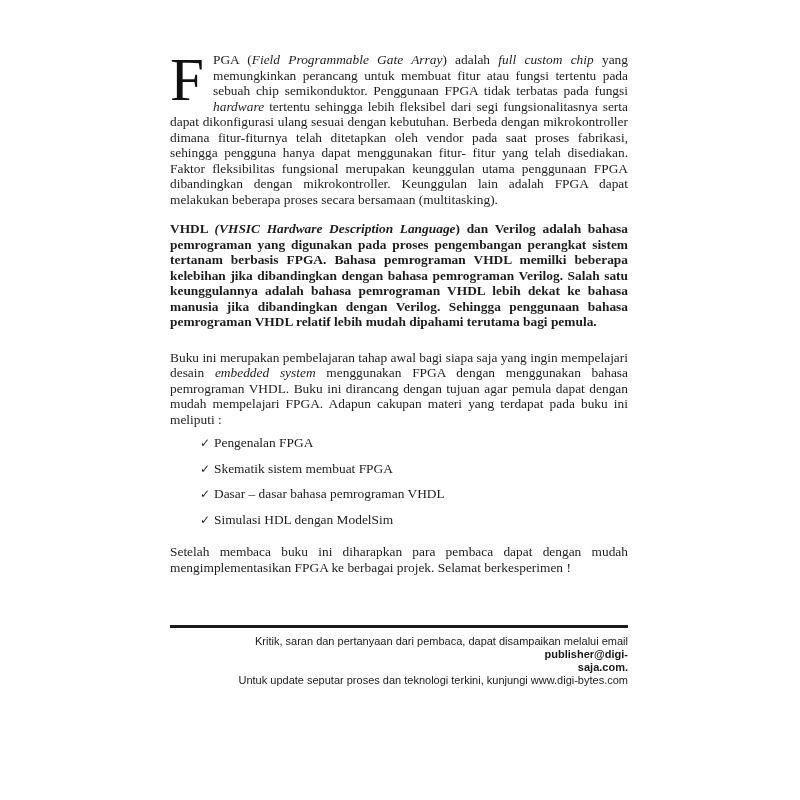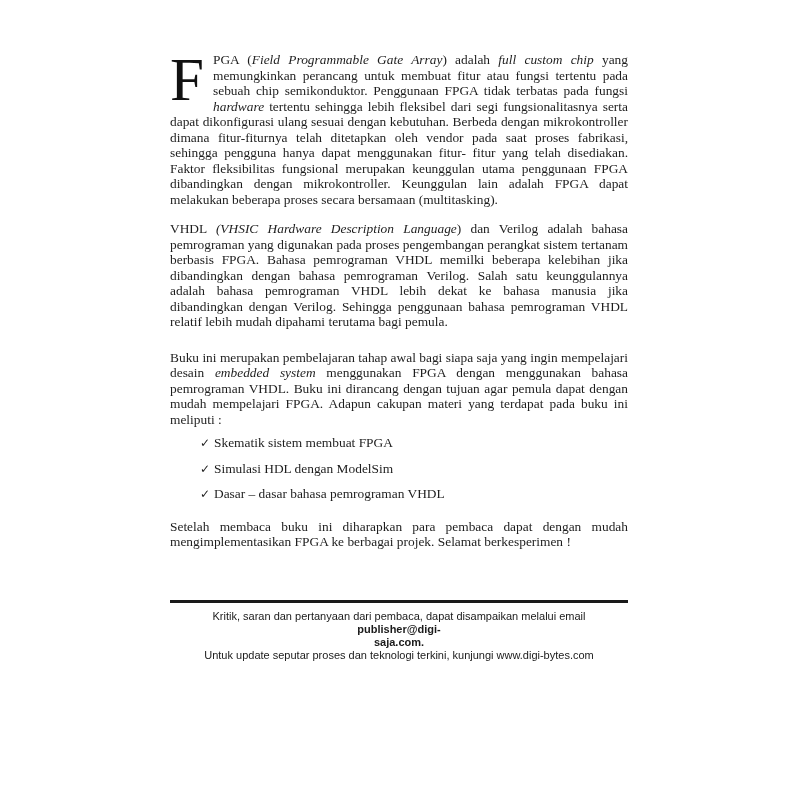--- a/index.html
+++ b/index.html
@@ -15,21 +15,21 @@
     position:absolute;
     left:170px; top:52px;
     width:458px;
   }
   p.body {
     margin:0 0 14px 0;
     font-size:13.4px;
     line-height:15.5px;
     text-align:justify;
   }
-  p.body.p2 { margin-bottom:12px; }
+  p.body.p2 { margin-bottom:12px;font-weight:bold; }
   p.body.p3 { margin-bottom:8px;margin-top:20px; }
   p.body.closing { margin-bottom:0;margin-top:16px; }
   .dropcap {
     float:left;
     width:37px; height:62px;
     margin:-3px 6px 0 0;
     font-size:61px;
     line-height:61px;
     font-weight:normal;
     color:#111;
@@ -50,21 +50,21 @@
     font-family:"DejaVu Sans", sans-serif;
     font-size:12px;
   }
   .rule {
     margin-top:50px;
     width:458px; height:3px;
     background:#1a1a1a;
   }
   .footer {
     margin-top:7px;
-    text-align:center;
+    text-align:right;
     font-family:"Liberation Sans", sans-serif;
     font-size:11px;
     line-height:13px;
     color:#1a1a1a;
   }
   em { font-style:italic; }
   strong { font-weight:bold; }
 </style>
 </head>
 <body>
@@ -72,23 +72,24 @@
 <div class="page">
   <div class="content">
 
     <p class="body p1"><span class="dropcap">F</span><span><span>PGA (</span><em>Field Programmable Gate Array</em><span>) adalah </span><em>full custom chip</em><span> yang memungkinkan perancang untuk membuat fitur atau fungsi tertentu pada sebuah chip semikonduktor. Penggunaan FPGA tidak terbatas pada fungsi </span><em>hardware</em><span> tertentu sehingga lebih fleksibel dari segi fungsionalitasnya serta dapat dikonfigurasi ulang sesuai dengan kebutuhan. Berbeda dengan mikrokontroller dimana fitur-fiturnya telah ditetapkan oleh vendor pada saat proses fabrikasi, sehingga pengguna hanya dapat menggunakan fitur- fitur yang telah disediakan. Faktor fleksibilitas fungsional merupakan keunggulan utama  penggunaan FPGA dibandingkan dengan mikrokontroller. Keunggulan lain adalah FPGA dapat melakukan beberapa proses secara bersamaan (multitasking).</span></span></p>
 
     <p class="body p2"><span>VHDL </span><em>(VHSIC Hardware Description Language</em><span>) dan Verilog adalah bahasa pemrograman yang digunakan pada proses pengembangan perangkat sistem tertanam berbasis FPGA. Bahasa pemrograman VHDL memilki beberapa kelebihan jika dibandingkan dengan bahasa pemrograman Verilog.  Salah satu keunggulannya adalah bahasa pemrograman VHDL lebih dekat ke bahasa manusia jika dibandingkan dengan Verilog. Sehingga penggunaan bahasa pemrograman VHDL relatif lebih mudah dipahami terutama bagi pemula.</span></p>
 
     <p class="body p3"><span>Buku ini merupakan pembelajaran tahap awal bagi siapa saja yang ingin mempelajari desain </span><em>embedded system</em><span> menggunakan FPGA dengan menggunakan bahasa pemrograman VHDL. Buku ini dirancang dengan tujuan agar pemula dapat dengan mudah mempelajari FPGA. Adapun cakupan materi yang terdapat pada buku ini meliputi :</span></p>
 
     <ul class="checklist" id="bullet-list">
+        <li><span class="check">✓</span><span>Pengenalan FPGA</span></li>
         <li><span class="check">✓</span><span>Skematik sistem membuat FPGA</span></li>
+        <li><span class="check">✓</span><span>Dasar – dasar bahasa pemrograman VHDL</span></li>
         <li><span class="check">✓</span><span>Simulasi HDL dengan ModelSim</span></li>
-        <li><span class="check">✓</span><span>Dasar – dasar bahasa pemrograman VHDL</span></li>
       </ul>
 
     <p class="body closing"><span>Setelah membaca buku ini diharapkan para pembaca dapat dengan mudah mengimplementasikan FPGA ke berbagai projek. Selamat berkesperimen !</span></p>
 
     <div class="rule"></div>
 
     <div class="footer">
       <div><span>Kritik, saran dan pertanyaan dari pembaca, dapat disampaikan melalui email </span><strong>publisher@digi-</strong></div>
       <div><strong>saja.com.</strong></div>
       <div><span>Untuk update seputar proses dan teknologi terkini, kunjungi www.digi-bytes.com</span></div>

